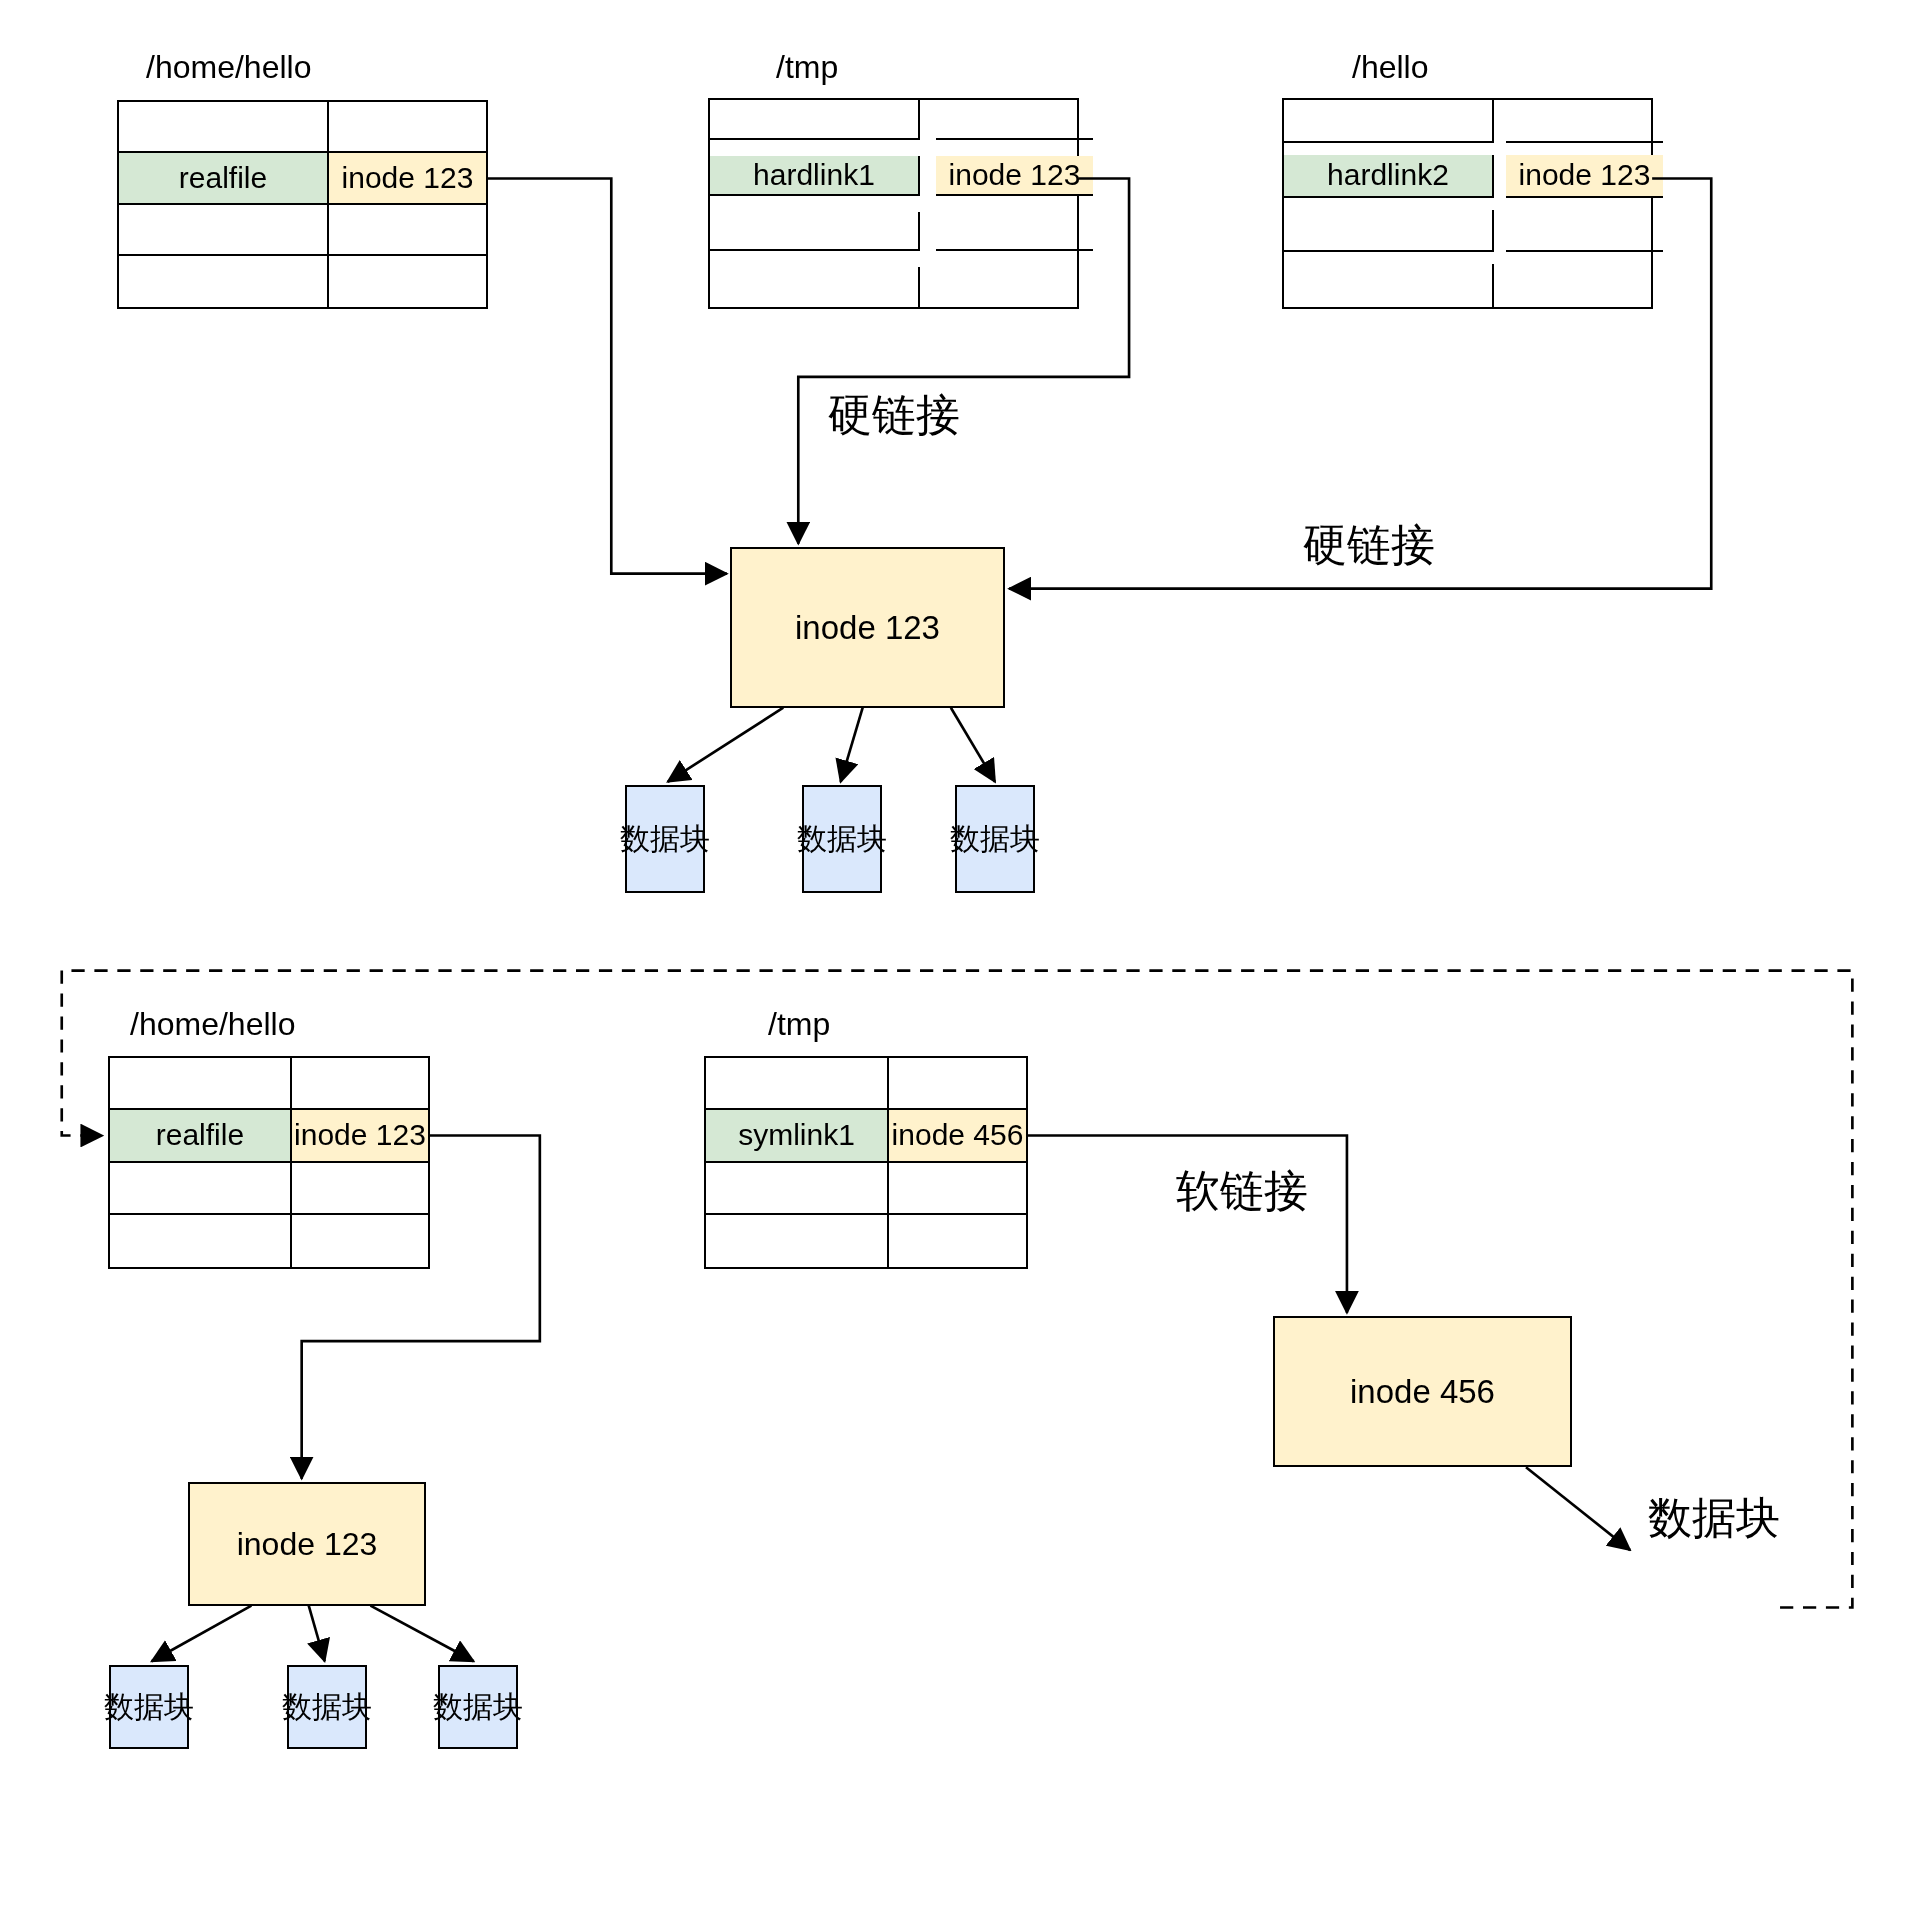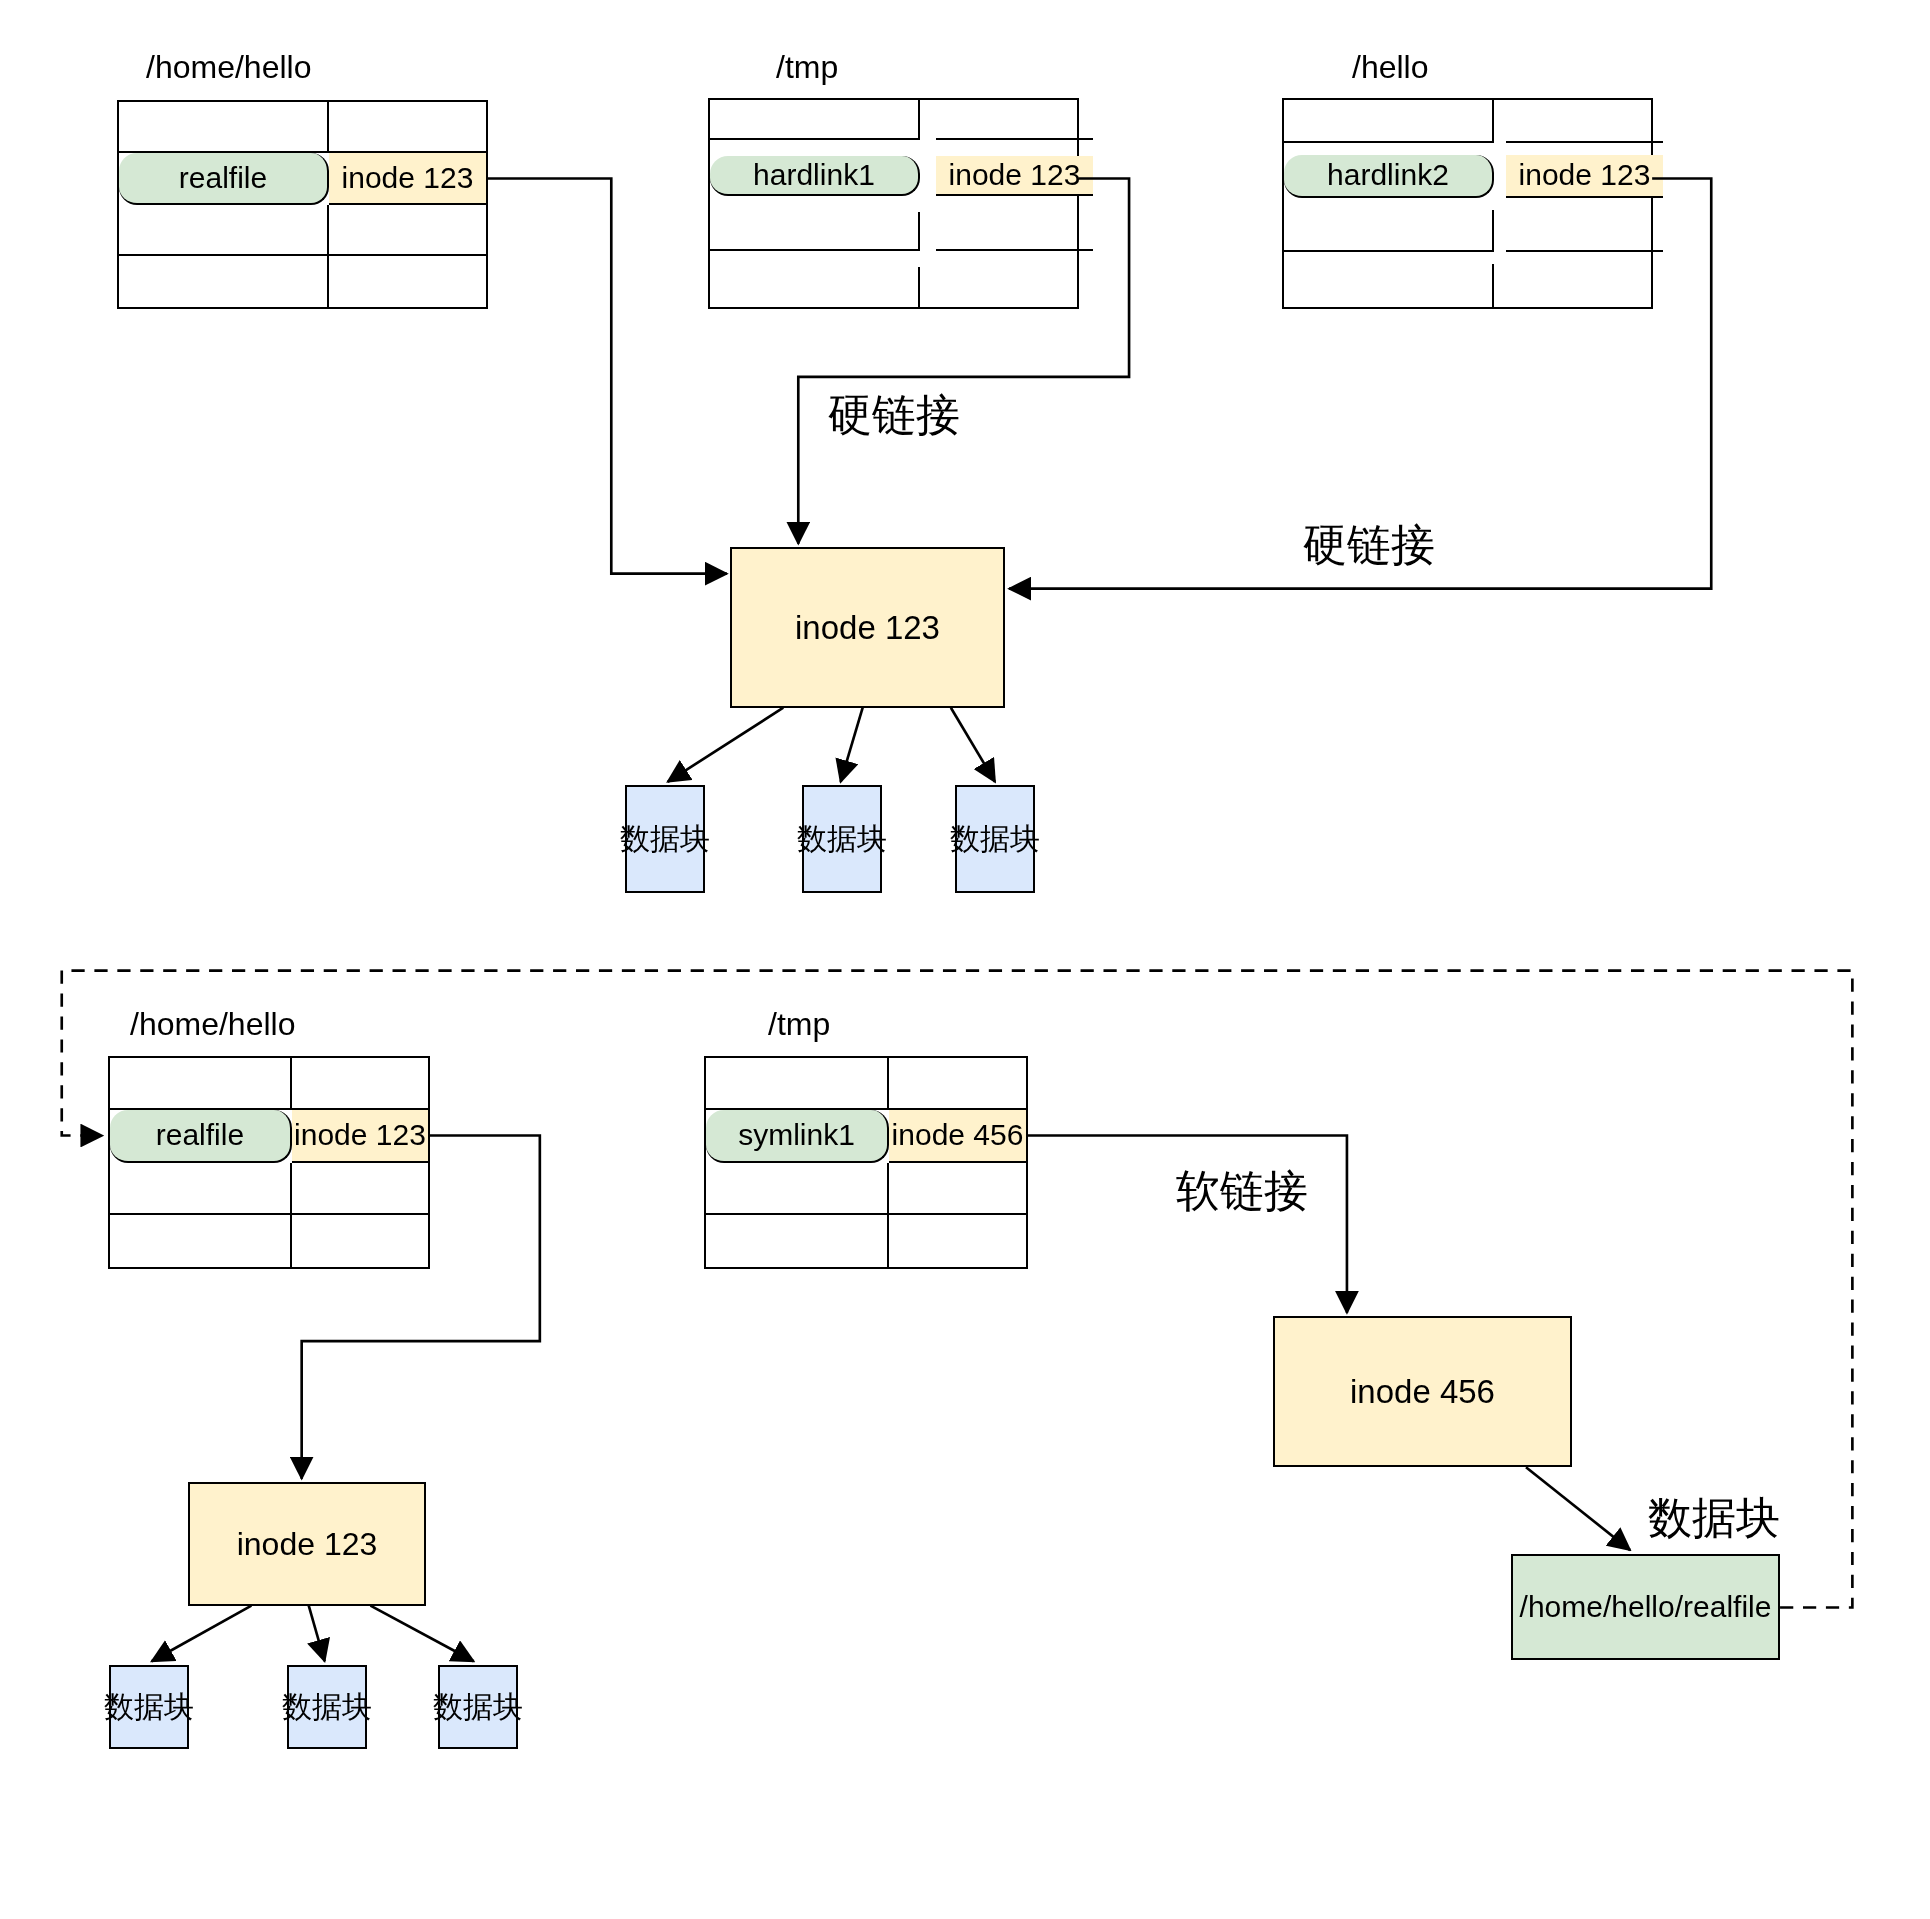--- a/index.html
+++ b/index.html
@@ -7,21 +7,21 @@
   .canvas{position:relative;width:1930px;height:1848px;background:#ffffff;overflow:hidden;}
 
   .tbl-title{position:absolute;font-size:32px;line-height:1;white-space:nowrap;}
 
   .fs-table{position:absolute;display:grid;grid-template-columns:57.2% 42.8%;
             grid-template-rows:repeat(4,1fr);border:2.6px solid #000;background:#fff;box-sizing:border-box;}
   .fs-cell{box-sizing:border-box;display:flex;align-items:center;justify-content:center;
            font-size:30px;border-bottom:2.6px solid #000;white-space:nowrap;}
   .fs-cell.c1{border-right:2.6px solid #000;}
   .fs-cell.rlast{border-bottom:none;}
-  .cell-file{background:#d5e8d4;border-radius:18px;}
+  .cell-file{background:#d5e8d4;}
   .cell-inode{background:#fff2cc;}
 
   .big-box{position:absolute;background:#fff2cc;border:2.6px solid #000;box-sizing:border-box;
            display:flex;align-items:center;justify-content:center;font-size:33px;white-space:nowrap;}
   .green-box{position:absolute;background:#d5e8d4;border:2.6px solid #000;box-sizing:border-box;
            display:flex;align-items:center;justify-content:center;font-size:30px;white-space:nowrap;}
   .data-block{position:absolute;background:#dae8fc;border:2.6px solid #000;box-sizing:border-box;
            display:flex;align-items:center;justify-content:center;font-size:30px;white-space:nowrap;}
   .cn-label{position:absolute;font-size:44px;line-height:1;white-space:nowrap;}
 
@@ -100,21 +100,20 @@
     <div class="fs-cell c1 rlast"></div>
     <div class="fs-cell rlast"></div>
   </div>
 
   <div class="cn-label" style="left:1176px;top:1169px;">软链接</div>
 
   <div class="big-box" style="left:1273px;top:1316px;width:299px;height:151px;">inode 456</div>
 
   <div class="cn-label" style="left:1648px;top:1496px;">数据块</div>
 
-  <div class="green-box" style="left:1511px;top:1554px;width:269px;height:106px;">/home/hello/realfile</div>
 
   <div class="big-box" style="left:188px;top:1482px;width:238px;height:124px;font-size:32px;">inode 123</div>
 
   <div class="data-block" style="left:109px;top:1665px;width:80px;height:84px;">数据块</div>
   <div class="data-block" style="left:287px;top:1665px;width:80px;height:84px;">数据块</div>
   <div class="data-block" style="left:438px;top:1665px;width:80px;height:84px;">数据块</div>
 
   <svg class="wires" width="1930" height="1920" viewBox="0 0 2188 2176">
     <defs>
       <marker id="arrow" viewBox="0 0 10 10" refX="9.2" refY="5" markerWidth="9" markerHeight="9" orient="auto-start-reverse">

